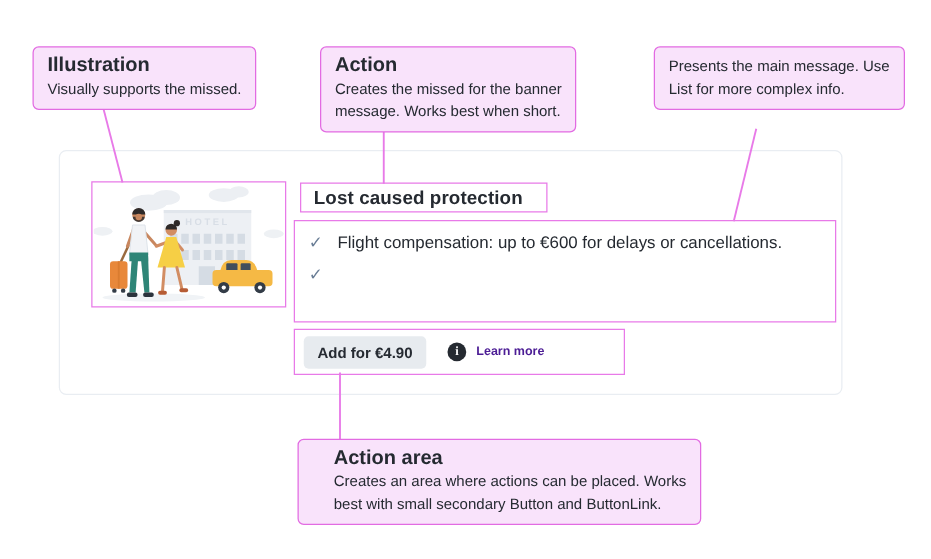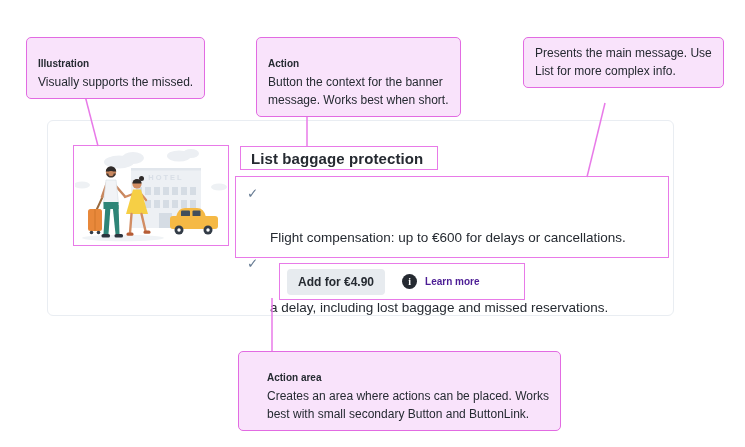--- a/index.html
+++ b/index.html
@@ -6,40 +6,40 @@
   .page{
     position:relative;width:745px;height:447px;background:#ffffff;overflow:hidden;
     font-family:"Liberation Sans","DejaVu Sans",sans-serif;color:#252a31;
   }
   
   .callout{
     position:absolute;z-index:3;box-sizing:border-box;width:max-content;
     background:#f9e3fb;border:1.5px solid #e26be2;border-radius:5px;
     padding:6px 11px 7px 11px;font-size:12px;line-height:18px;color:#252a31;
   }
-  .callout .ct{font-weight:bold;font-size:10px;margin-top:11px;}
+  .callout .ct{font-weight:bold;font-size:16px;}
   .callout .cl{white-space:nowrap;}
   
   .leaders{position:absolute;left:0;top:0;z-index:2;pointer-events:none;}
   
   .banner{
     position:absolute;left:47px;top:120px;width:627px;height:196px;z-index:1;
     box-sizing:border-box;background:#ffffff;border:1px solid #e9edf2;border-radius:6px;
   }
   .hl{position:absolute;box-sizing:border-box;border:1.5px solid #e87ae8;background:transparent;}
   .hl-illustration{left:25px;top:24px;width:156px;height:101px;overflow:hidden;}
   .hl-title{left:192px;top:25px;width:198px;height:24px;display:flex;align-items:center;}
   .hl-list{left:187px;top:55px;width:434px;height:82px;}
-  .hl-actions{left:187px;top:142px;width:246px;height:37px;display:flex;align-items:center;margin-left:44px;}
+  .hl-actions{left:187px;top:142px;width:265px;height:37px;display:flex;align-items:center;}
   .banner-title{padding-left:10px;font-size:15px;font-weight:600;letter-spacing:.1px;white-space:nowrap;}
   .list{padding:4px 0 0 11px;}
   .list-row{display:flex;align-items:flex-start;}
   .check{width:16px;margin-right:7px;font-size:13.5px;line-height:26px;color:#697d95;flex:0 0 auto;}
   .row-text{font-size:13.5px;line-height:26px;color:#252a31;}
-  .row-text div{white-space:nowrap;margin-top:44px;}
+  .row-text div{white-space:nowrap;}
   .actions-inner{display:flex;align-items:center;padding-left:7px;gap:17px;}
   .btn-secondary{
     background:#e7ebef;border:none;border-radius:4px;padding:6px 11px;
     font-family:inherit;font-size:12px;font-weight:bold;color:#252a31;white-space:nowrap;cursor:pointer;
   }
   .learn-more{display:flex;align-items:center;gap:8px;background:none;border:none;padding:0;cursor:pointer;font-family:inherit;}
   .info-badge{
     width:15px;height:15px;border-radius:50%;background:#252a31;color:#ffffff;
     display:flex;align-items:center;justify-content:center;
     font-size:10px;font-weight:bold;font-family:"Liberation Serif",serif;flex:0 0 auto;
@@ -59,21 +59,21 @@
     <line x1="272" y1="298" x2="272" y2="352" stroke="#e87ae8" stroke-width="1.5"></line>
   </svg>
 
   <div class="callout" style="left:26px;top:37px;">
     <div class="ct">Illustration</div>
     <div class="cl">Visually supports the missed.</div>
   </div>
 
   <div class="callout" style="left:256px;top:37px;">
     <div class="ct">Action</div>
-    <div class="cl">Button the context for the banner</div>
+    <div class="cl">Creates the missed for the banner</div>
     <div class="cl">message. Works best when short.</div>
   </div>
 
   <div class="callout" style="left:523px;top:37px;">
     <div class="cl">Presents the main message. Use</div>
     <div class="cl">List for more complex info.</div>
   </div>
 
   <div class="callout" style="left:238px;top:351px;padding-left:28px;">
     <div class="ct">Action area</div>
@@ -156,35 +156,34 @@
           <path d="M58,42.5 L66,42.5 L73,67 L51,67 Z" fill="#f6cf45"></path>
           <path d="M56.5,67 L55,86" stroke="#d28d63" stroke-width="2.4" stroke-linecap="round"></path>
           <path d="M66.5,67 L70.5,84" stroke="#d28d63" stroke-width="2.4" stroke-linecap="round"></path>
           <rect x="51.5" y="85.5" width="7" height="3.2" rx="1.5" fill="#b65c35"></rect>
           <rect x="68.5" y="83.5" width="7" height="3.2" rx="1.5" fill="#b65c35"></rect>
         </g>
       </svg>
     </div>
 
     <div class="hl hl-title">
-      <div class="banner-title">List baggage protection</div>
+      <div class="banner-title">Lost caused protection</div>
     </div>
 
     <div class="hl hl-list">
       <div class="list">
         <div class="list-row">
           <span class="check">✓</span>
           <div class="row-text">
             <div>Flight compensation: up to €600 for delays or cancellations.</div>
           </div>
         </div>
         <div class="list-row">
           <span class="check">✓</span>
           <div class="row-text">
-            <div>a delay, including lost baggage and missed reservations.</div>
           </div>
         </div>
       </div>
     </div>
 
     <div class="hl hl-actions">
       <div class="actions-inner">
         <button class="btn-secondary">Add for €4.90</button>
         <button class="learn-more">
           <span class="info-badge">i</span>

